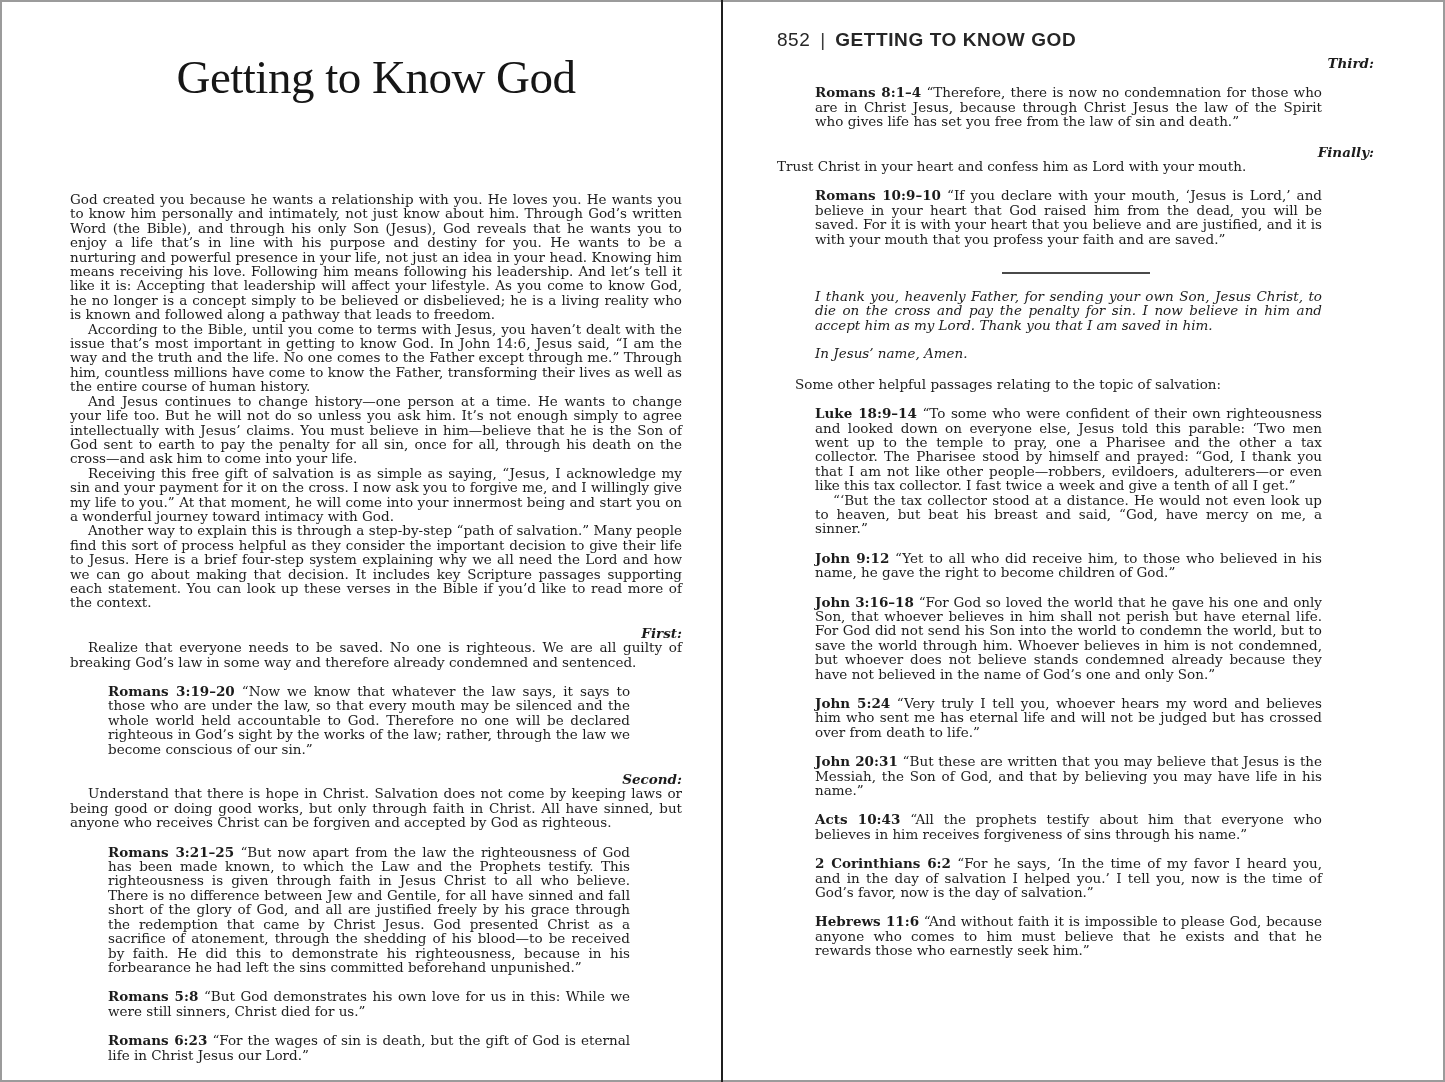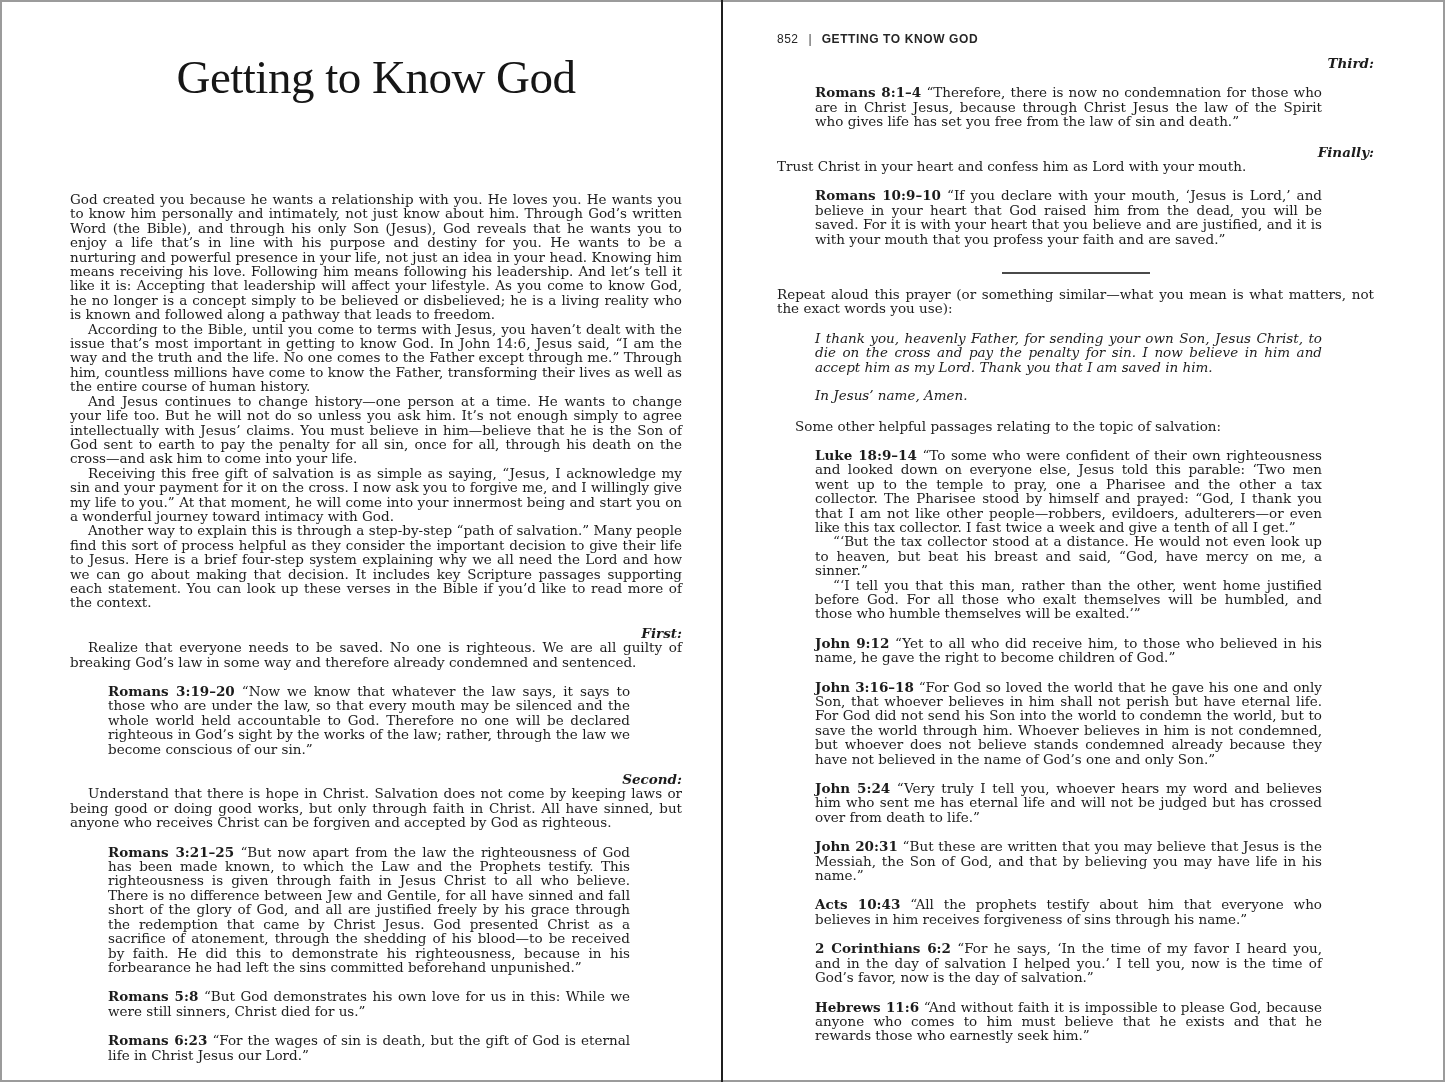--- a/index.html
+++ b/index.html
@@ -40,21 +40,21 @@
     margin:15px 0; padding-left:38px; padding-right:52px;
   }
   .quote .ref { font-weight:bold; }
   .quote .qind { text-indent:18px; }
   .quote.italic { font-style:italic; }
   .prayer-close { margin-top:14px; }
   .after-gap { margin-top:16px; }
 
   .page-header {
     margin-top:32px; font-family:"Liberation Sans", sans-serif;
-    font-size:12px; line-height:15px; color:#262626; text-align:left;
+    font-size:19px; line-height:15px; color:#262626; text-align:left;
   }
   .page-header .pgnum { font-weight:400; letter-spacing:0.5px; }
   .page-header .sep { margin:0 10px; font-weight:400; color:#3a3a3a; }
   .page-header .rhead { font-weight:700; letter-spacing:0.6px; }
 
   .rule {
     width:148px; height:2px; background:#4a4a4a;
     margin:26px auto 13px auto;
   }
 </style>
@@ -119,34 +119,32 @@
     <p class="step-head">Finally:</p>
     <p>Trust Christ in your heart and confess him as Lord with your mouth.</p>
   </div>
   <div class="quote">
     <span class="ref">Romans 10:9–10</span>
     <span>“If you declare with your mouth, ‘Jesus is Lord,’ and believe in your heart that God raised him from the dead, you will be saved. For it is with your heart that you believe and are justified, and it is with your mouth that you profess your faith and are saved.”</span>
   </div>
 
   <div class="rule"></div>
 
-  <p class="flush">Repeat aloud this prayer (or something similar—what you mean is what matters, not the exact words you use):</p>
 
   <div class="quote italic">
     <p>I thank you, heavenly Father, for sending your own Son, Jesus Christ, to die on the cross and pay the penalty for sin. I now believe in him and accept him as my Lord. Thank you that I am saved in him.</p>
     <p class="prayer-close">In Jesus’ name, Amen.</p>
   </div>
 
   <p class="ind after-gap">Some other helpful passages relating to the topic of salvation:</p>
 
   <div class="quote">
     <p><span class="ref">Luke 18:9–14</span>
     <span>“To some who were confident of their own righteousness and looked down on everyone else, Jesus told this parable: ‘Two men went up to the temple to pray, one a Pharisee and the other a tax collector. The Pharisee stood by himself and prayed: “God, I thank you that I am not like other people—robbers, evildoers, adulterers—or even like this tax collector. I fast twice a week and give a tenth of all I get.”</span></p>
     <p class="qind">“‘But the tax collector stood at a distance. He would not even look up to heaven, but beat his breast and said, “God, have mercy on me, a sinner.”</p>
-    <p class="qind">“‘I tell you that this man, rather than the other, went home justified before God. For all those who exalt themselves will be humbled, and those who humble themselves will be exalted.’”</p>
   </div>
 
   <div class="quote">
     <span class="ref">John 9:12</span>
     <span>“Yet to all who did receive him, to those who believed in his name, he gave the right to become children of God.”</span>
   </div>
   <div class="quote">
     <span class="ref">John 3:16–18</span>
     <span>“For God so loved the world that he gave his one and only Son, that whoever believes in him shall not perish but have eternal life. For God did not send his Son into the world to condemn the world, but to save the world through him. Whoever believes in him is not condemned, but whoever does not believe stands condemned already because they have not believed in the name of God’s one and only Son.”</span>
   </div>

